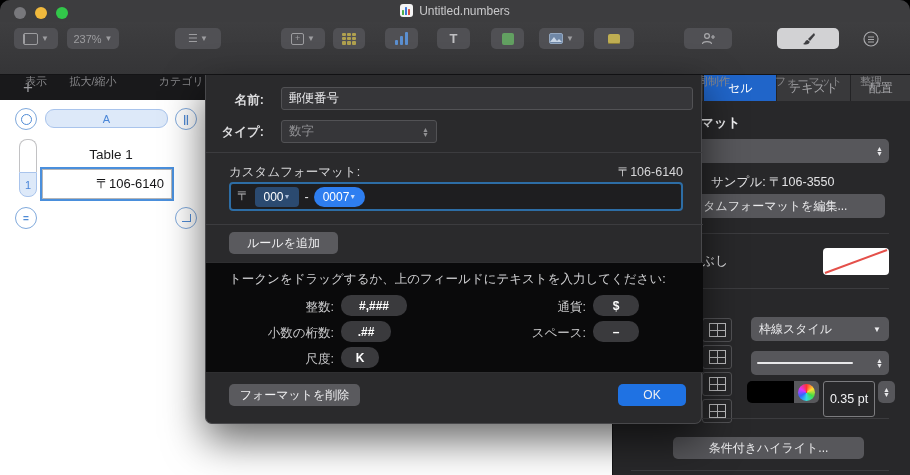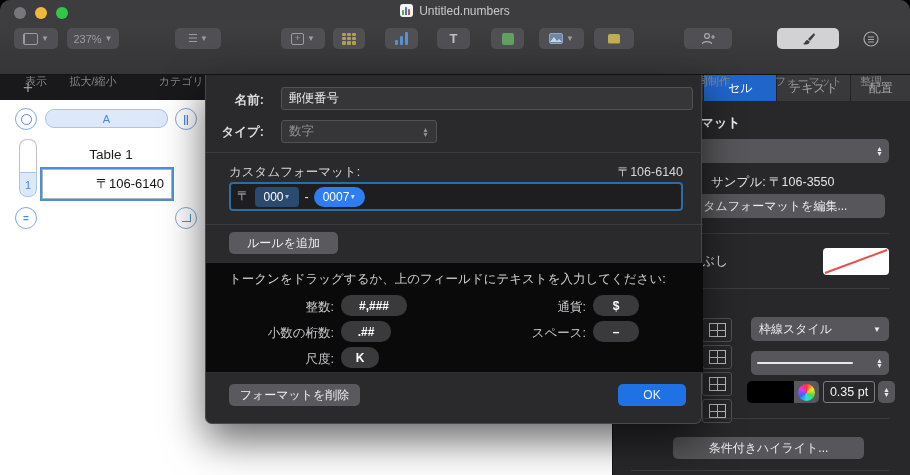--- a/index.html
+++ b/index.html
@@ -200,21 +200,21 @@
           <span>▼</span>
         </span>
     </div>
 
     <div class="abs" style="left:134px;top:306px;width:72px;height:22px;border-radius:5px;overflow:hidden;display:flex;">
       <span style="width:47px;background:#000;"></span>
       <span style="flex:1;background:#58585c;display:flex;align-items:center;justify-content:center;">
           <span class="wheel"></span>
         </span>
     </div>
-    <div class="abs" style="left:210px;top:306px;width:52px;height:22px;border:1px solid #7c7c7f;border-radius:3px;
+    <div class="abs" style="left:210px;top:306px;width:52px;height:36px;border:1px solid #7c7c7f;border-radius:3px;
          display:flex;align-items:center;justify-content:center;font-size:12.5px;color:#f2f2f4;">
       <span>0.35 pt</span>
     </div>
     <div class="abs ctrl" style="left:265px;top:306px;width:17px;height:22px;justify-content:center;">
       <span class="stepper">
           <span>▲</span>
           <span>▼</span>
         </span>
     </div>
 

